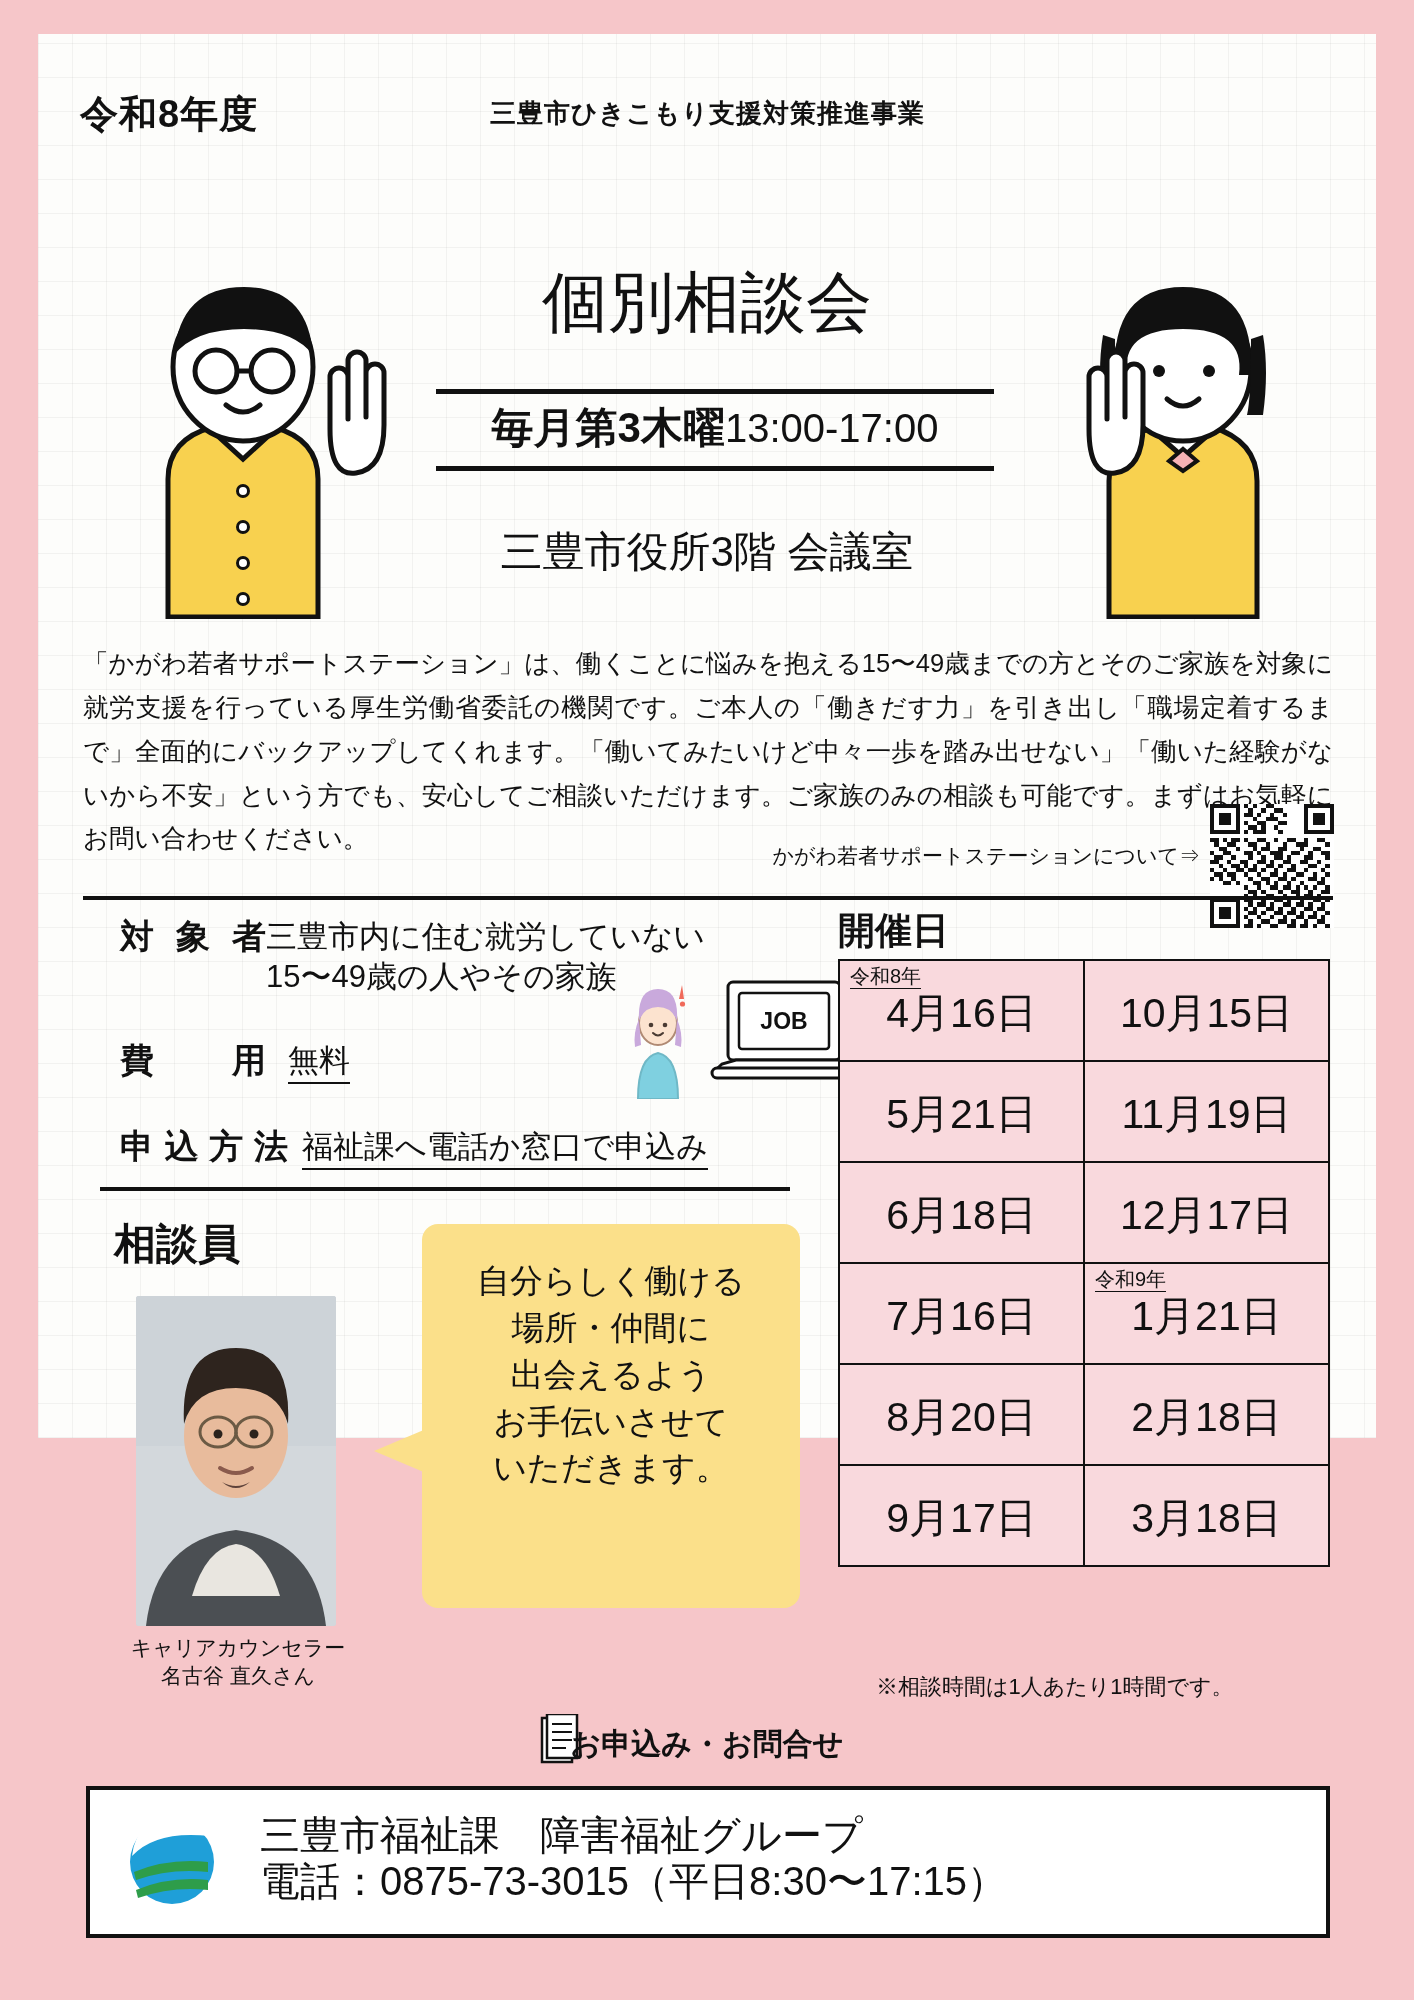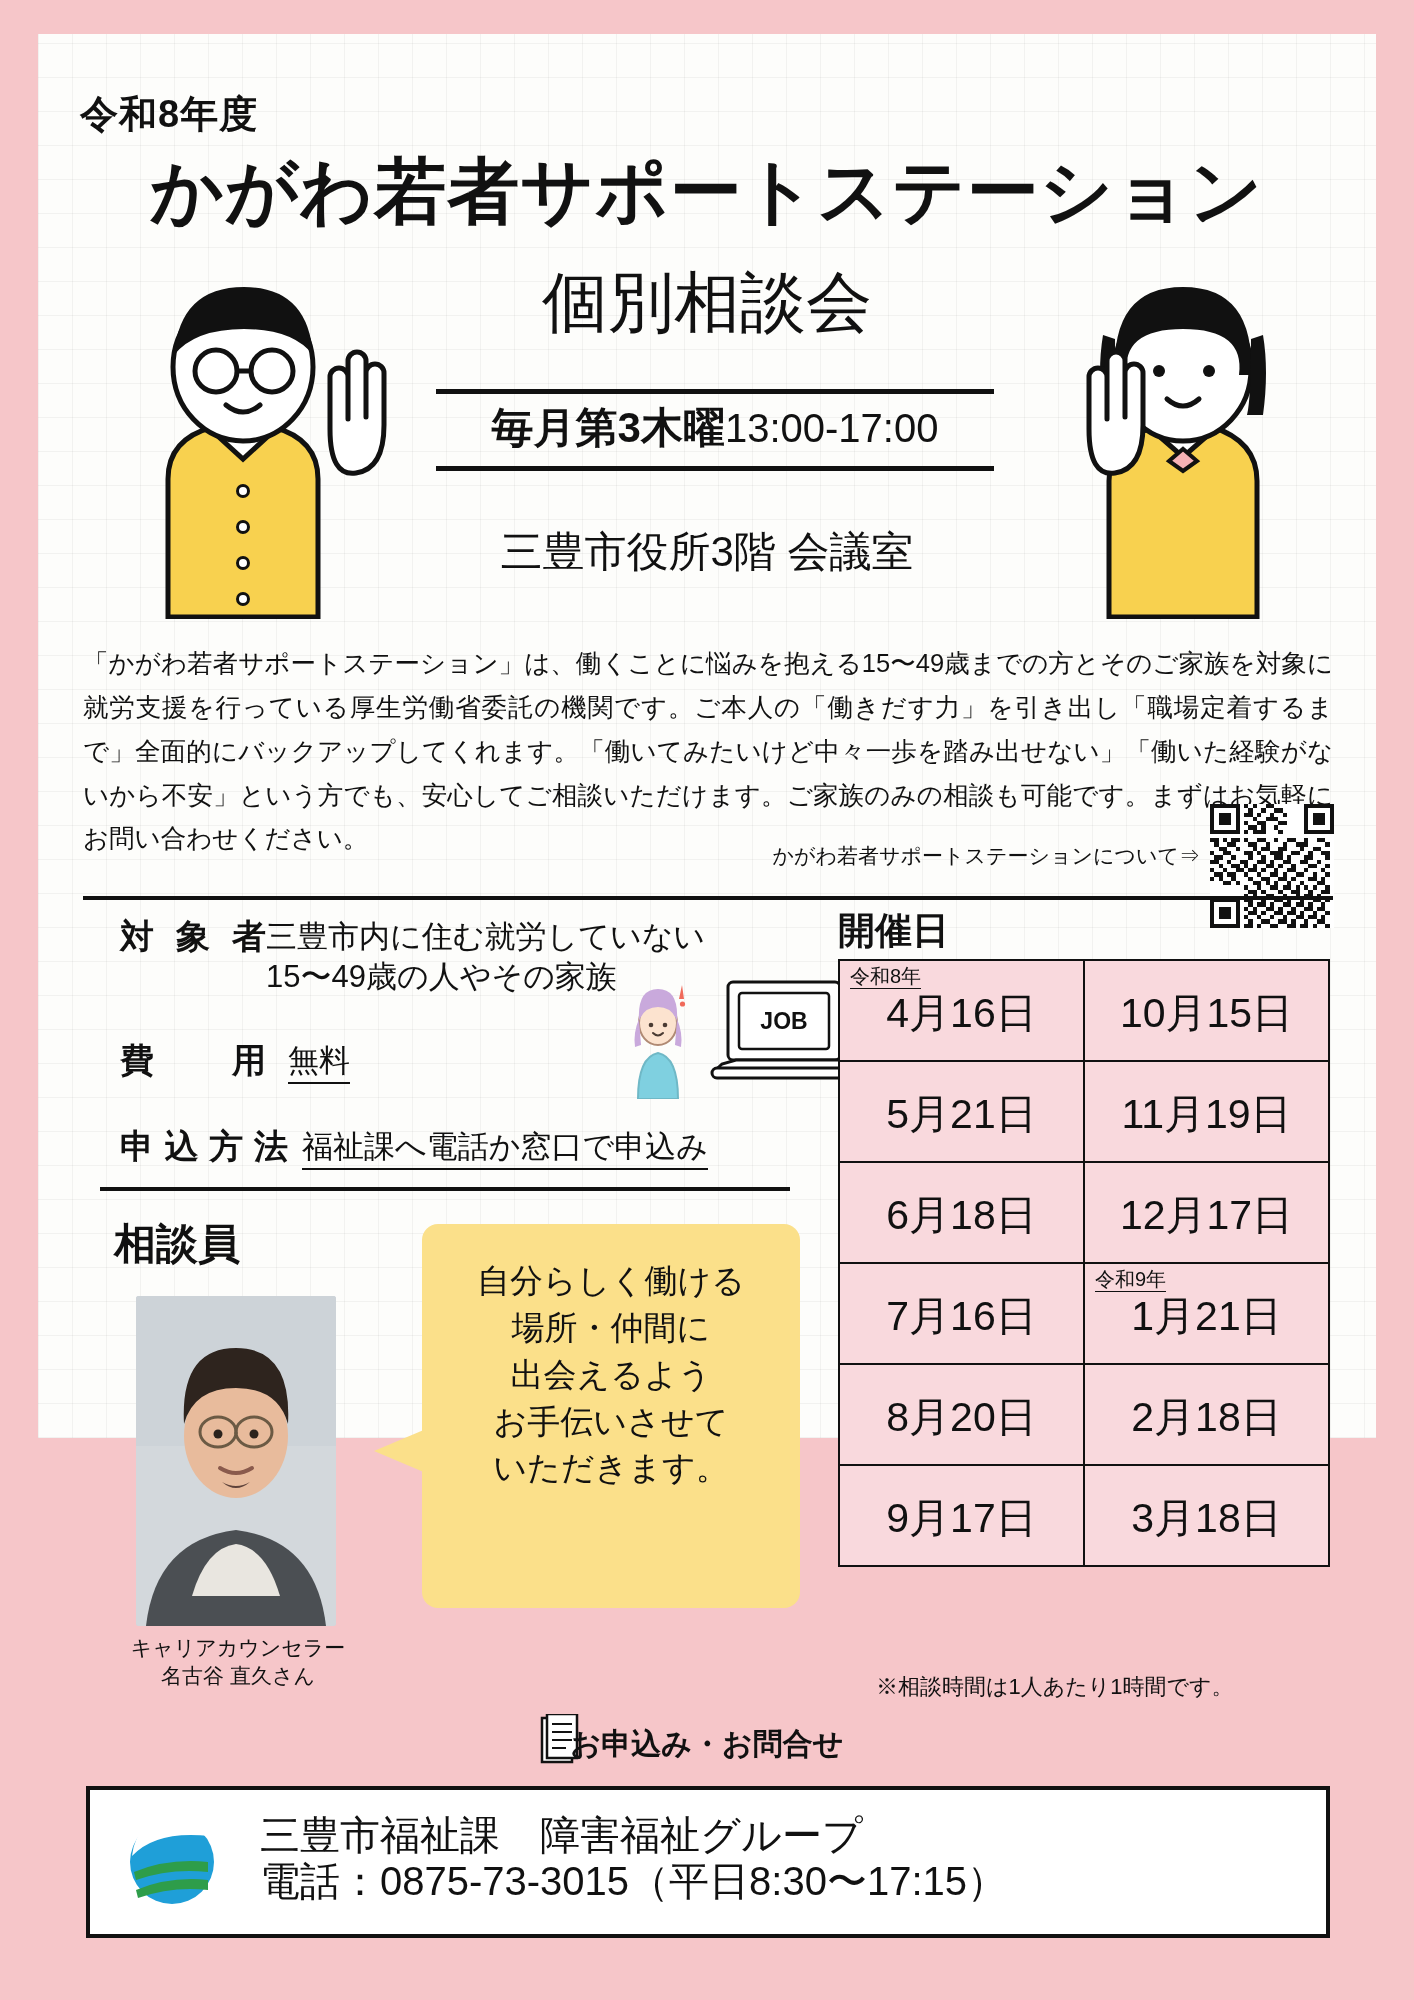--- a/index.html
+++ b/index.html
@@ -372,21 +372,21 @@
   }
 </style>
 </head>
 <body>
 
 <div class="poster">
 
   <div class="header">
 
     <div class="nendo">令和8年度</div>
-    <div class="title1">かがわ若者サポートステーション</div>
+    <div class="jigyo">三豊市ひきこもり支援対策推進事業</div>
     <div class="title2">個別相談会</div>
 
     <div class="person-left">
       <svg viewBox="0 0 290 340" width="290" height="340">
 
         <path d="M70 200 q0 -40 45 -52 l60 0 q45 12 45 52 l0 138 -150 0 z" fill="#f8d14f" stroke="#111" stroke-width="5"></path>
 
         <path d="M112 150 l33 30 l33 -30" fill="#fff" stroke="#111" stroke-width="5"></path>
 
         <circle cx="145" cy="212" r="5.5" fill="#fff" stroke="#111" stroke-width="3"></circle>

